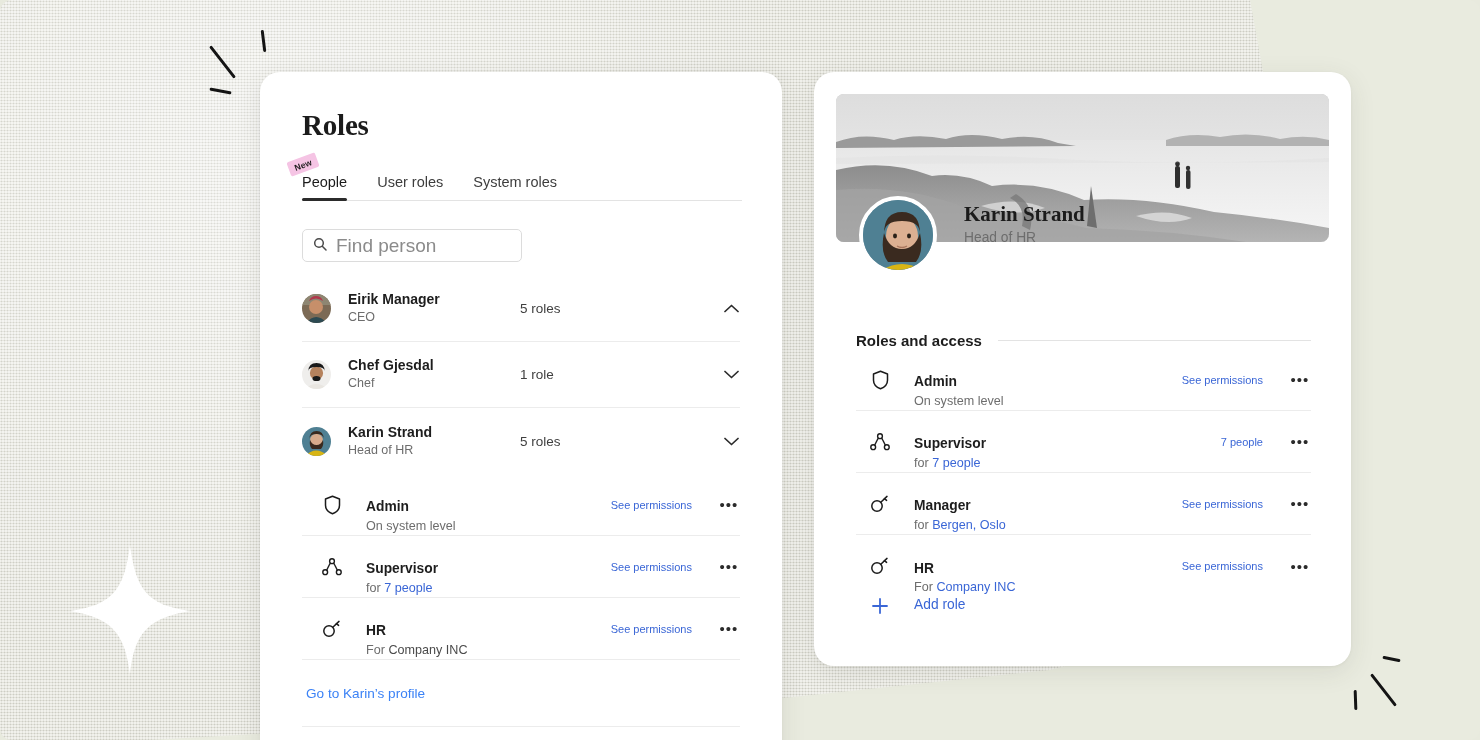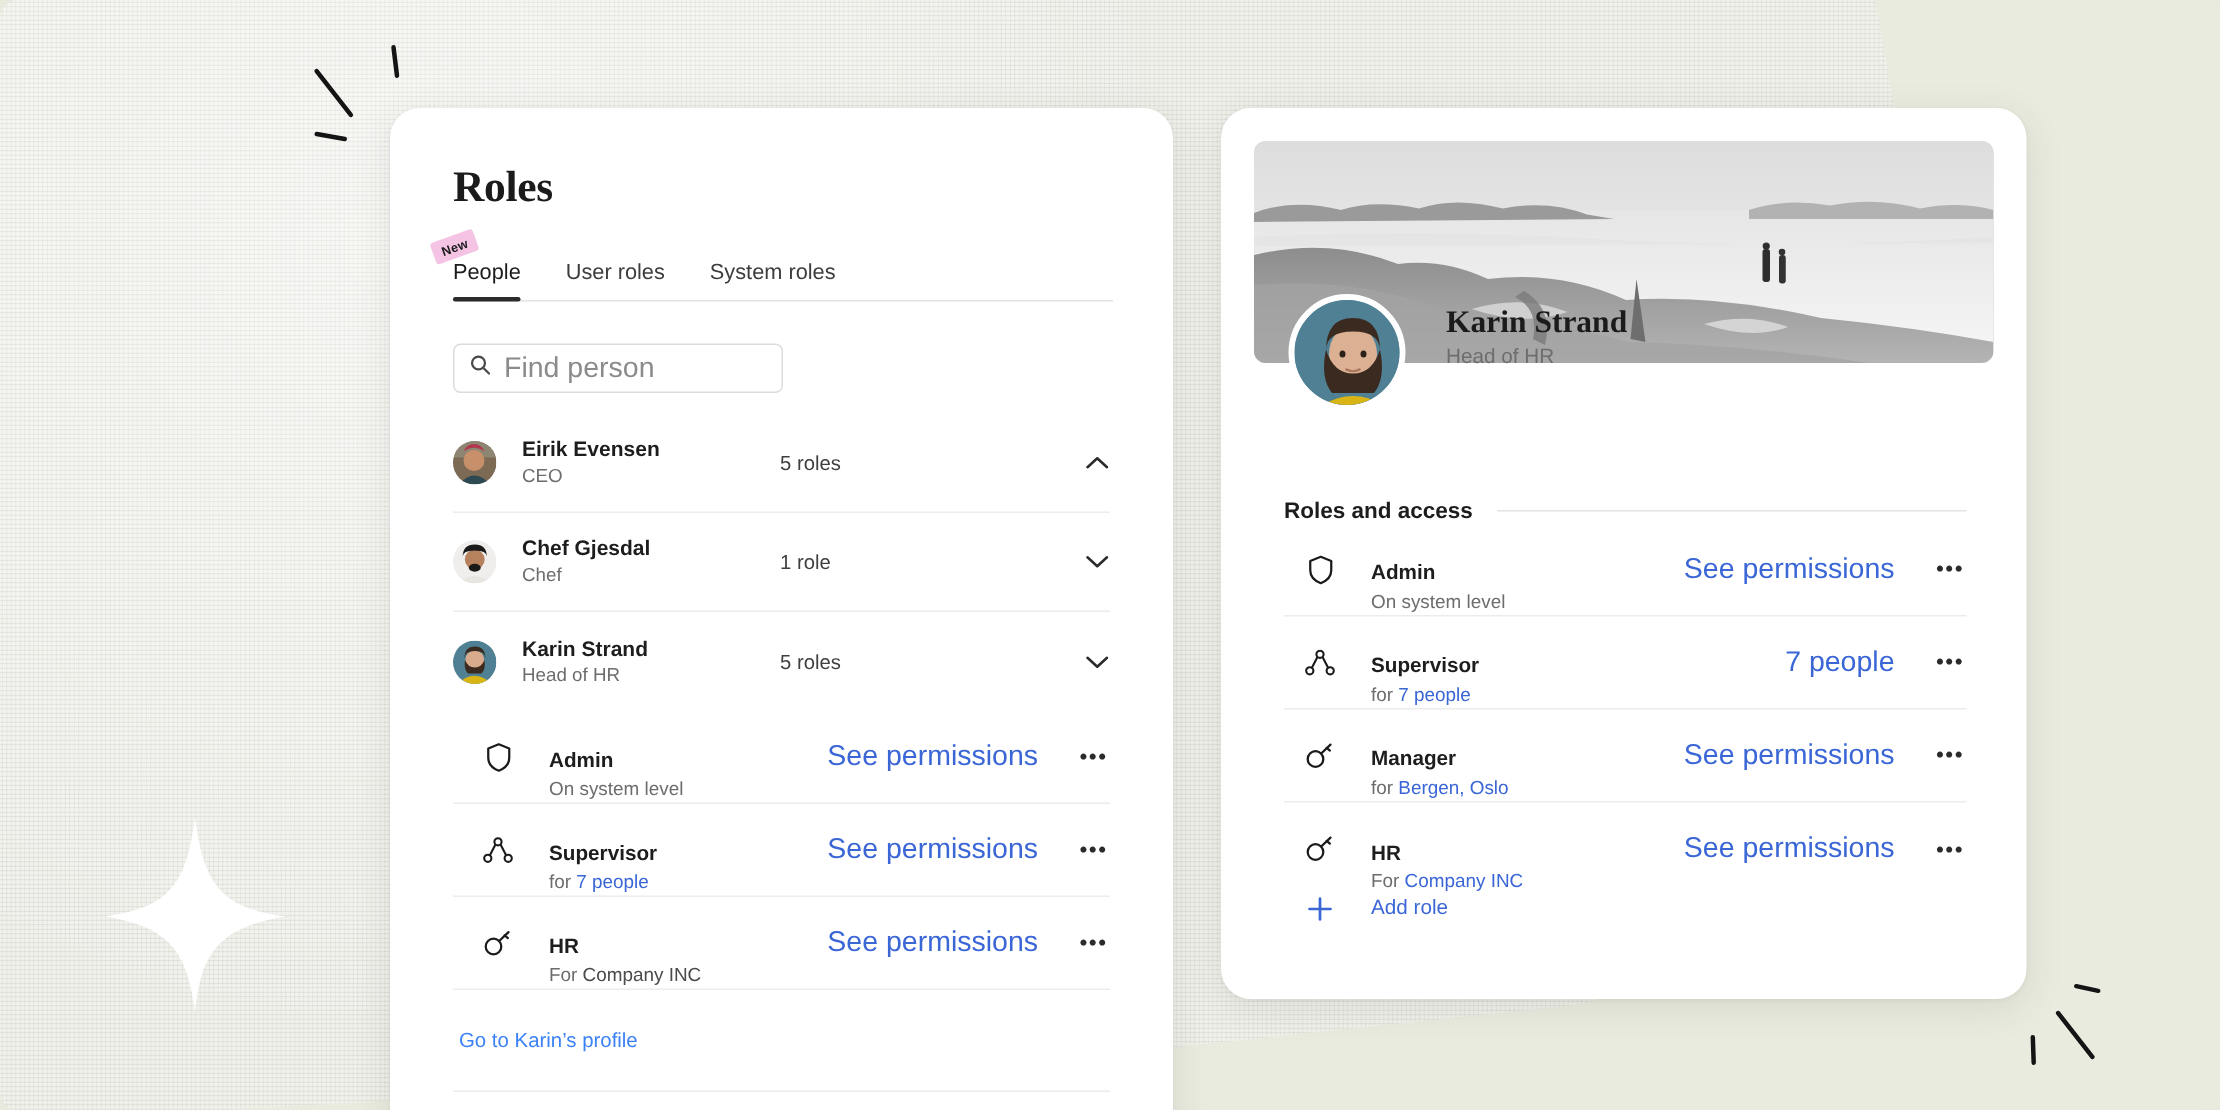--- a/index.html
+++ b/index.html
@@ -187,21 +187,21 @@
     width:24px; flex:0 0 24px;
     display:flex; align-items:center; justify-content:center;
     color:#1b1b1b;
   }
   .role-meta { margin-left:22px; flex:1;margin-top:23px; }
   .role-name { font-size:13.8px; font-weight:bold; color:#1d1d1d; line-height:1.4; }
   .role-sub  { font-size:12.6px; color:#6d6d6d; line-height:1.45; }
   .role-sub b { font-weight:normal; color:#4a4a4a; }
   .role-sub a { color:#3a66d6; text-decoration:none; }
   .link {
-    font-size:19px;
+    font-size:11px;
     color:#3a66d6;
     text-decoration:none;
     white-space:nowrap;
     cursor:pointer;
   }
   .dots {
     margin-left:26px;
     width:22px;
     text-align:center;
     color:#2b2b2b;
@@ -349,21 +349,21 @@
         <div class="avatar">
           <svg viewBox="0 0 29 29" width="29" height="29">
             <rect width="29" height="29" fill="#7c6a55"></rect>
             <rect x="0" y="0" width="29" height="11" fill="#8e8672"></rect>
             <circle cx="14" cy="13" r="7" fill="#c78f6a"></circle>
             <path d="M7 7 q7 -5 14 0 q-2 -5 -7 -5 q-5 0 -7 5z" fill="#b1374c"></path>
             <path d="M4 29 q10 -12 21 0z" fill="#2d4a52"></path>
           </svg>
         </div>
         <div class="person-meta">
-          <div class="person-name">Eirik Evensen</div>
+          <div class="person-name">Eirik Manager</div>
           <div class="person-title">CEO</div>
         </div>
         <div class="person-roles">5 roles</div>
         <div class="chev">
           <svg width="15" height="9" viewBox="0 0 15 9" fill="none" stroke="#2b2b2b" stroke-width="1.7" stroke-linecap="round" stroke-linejoin="round">
               <polyline points="1,7.5 7.5,1.5 14,7.5"></polyline>
             </svg>
         </div>
       </div>
 

